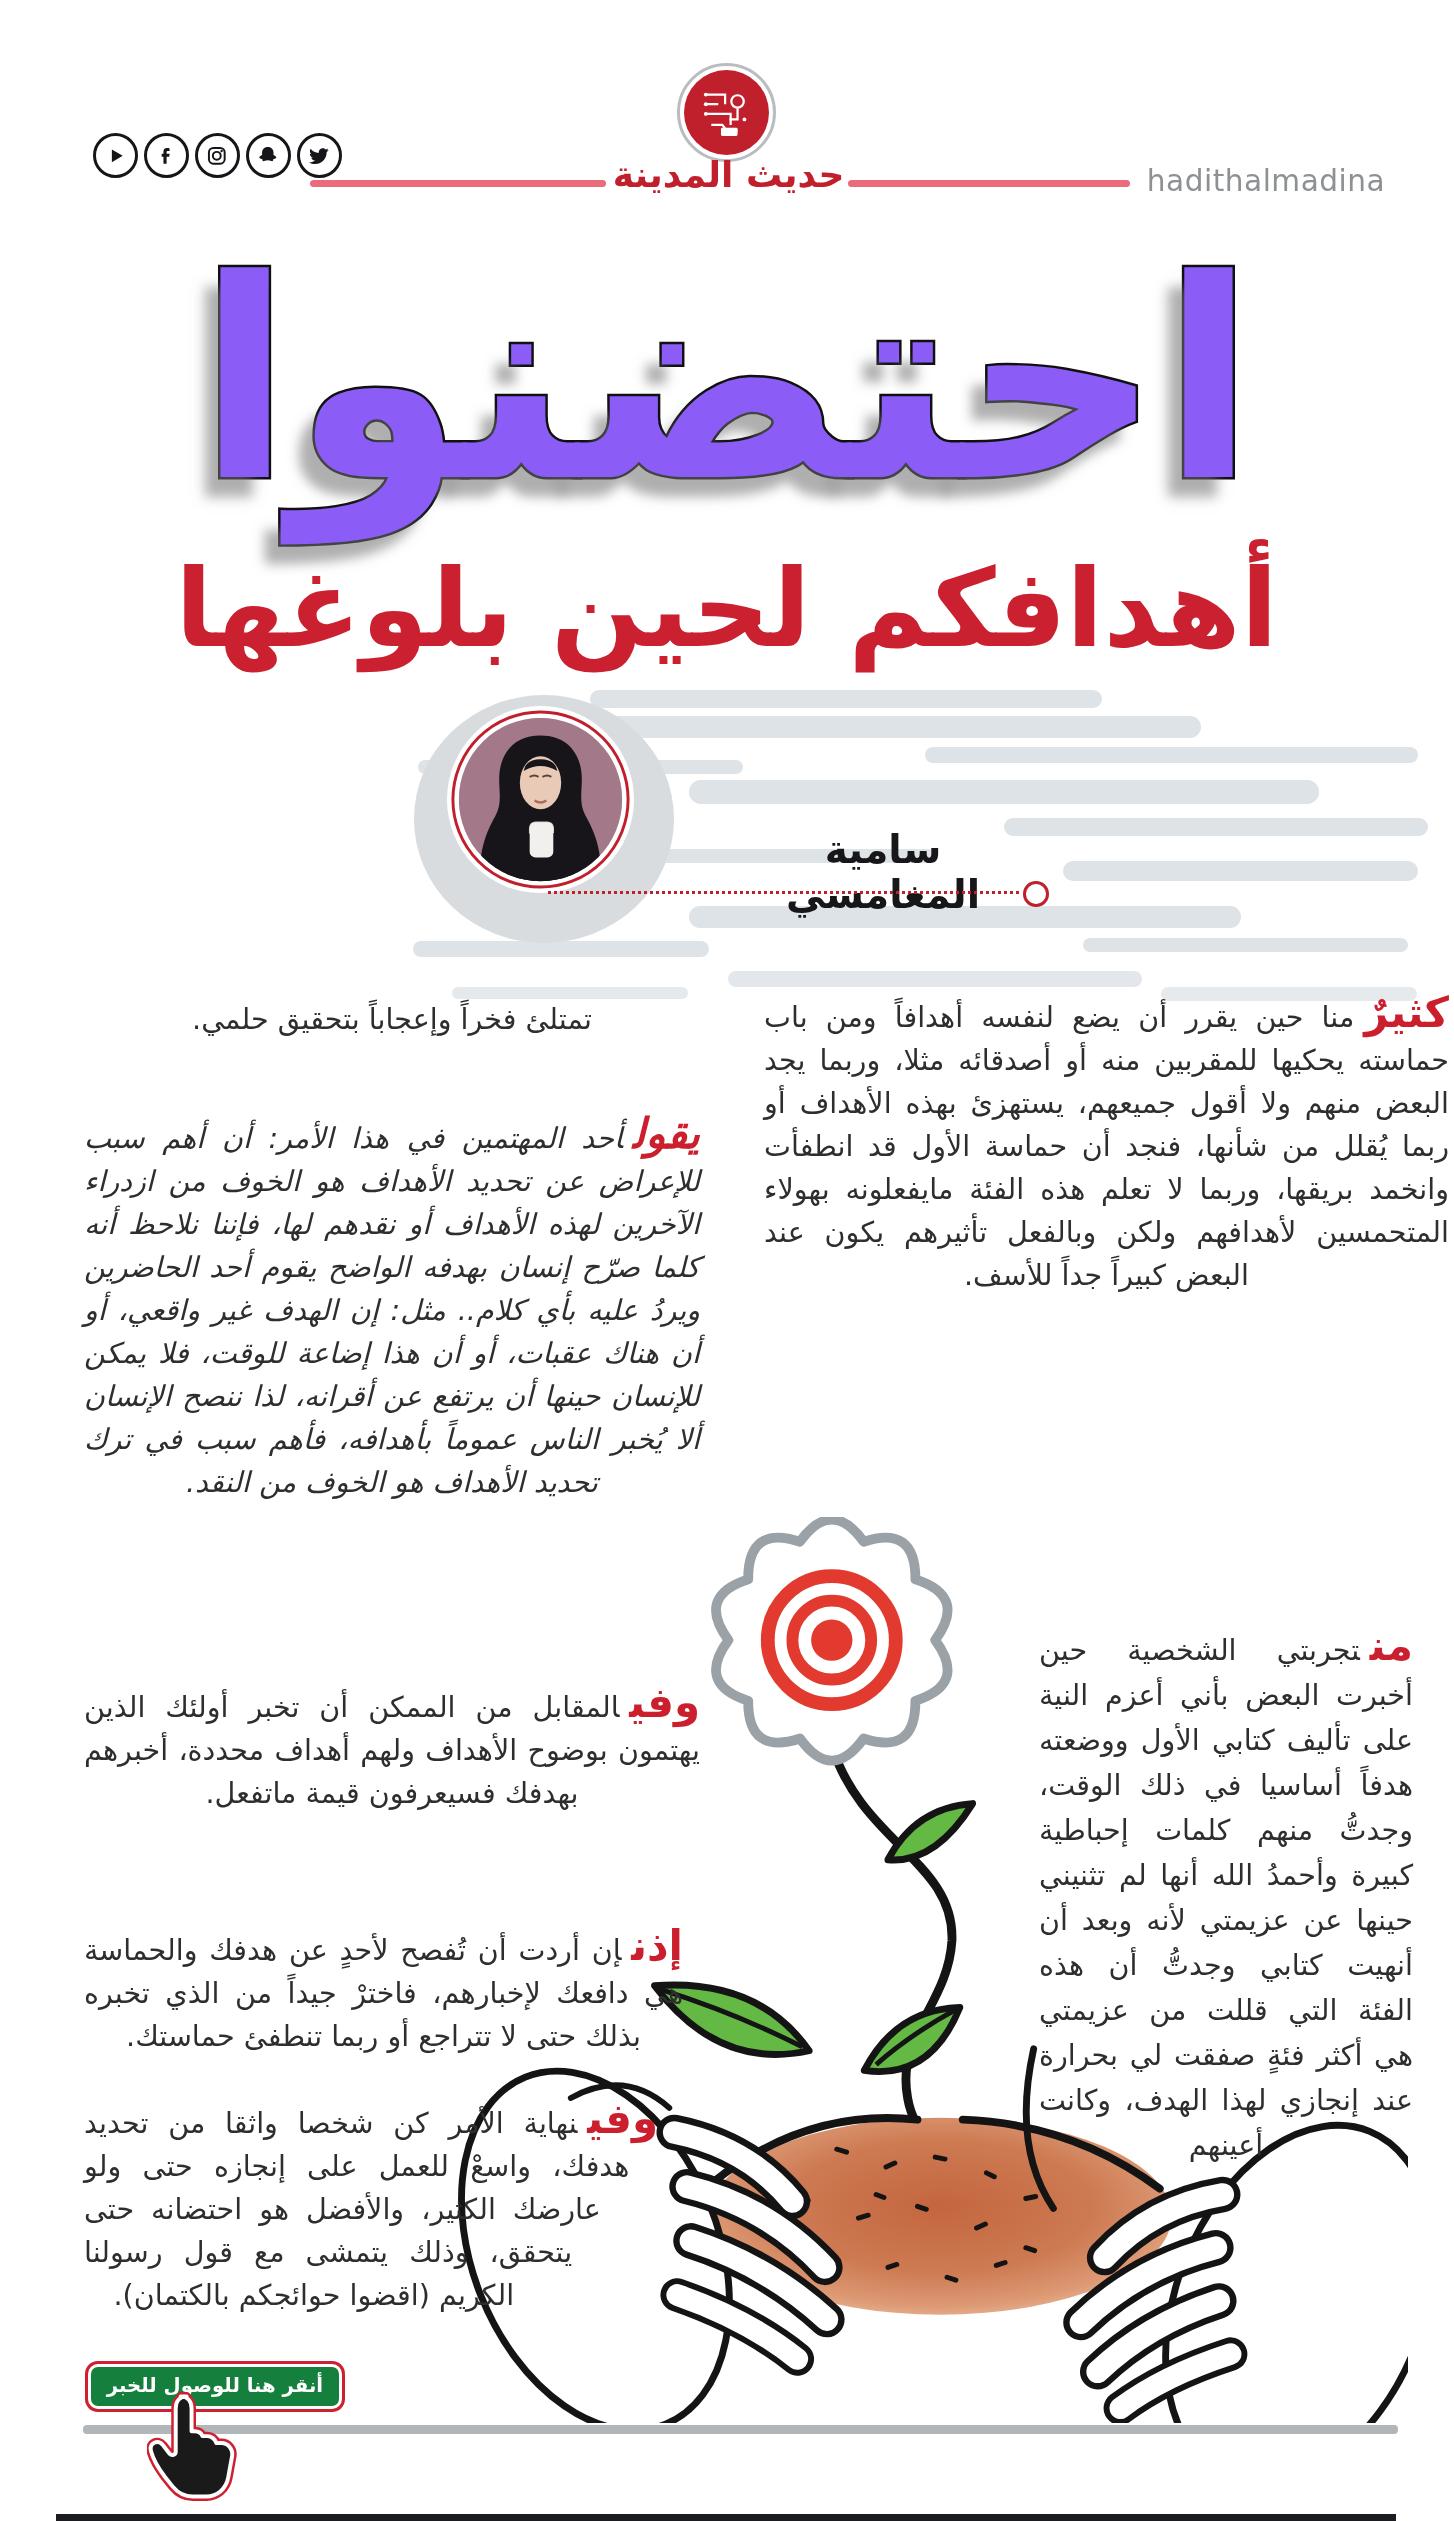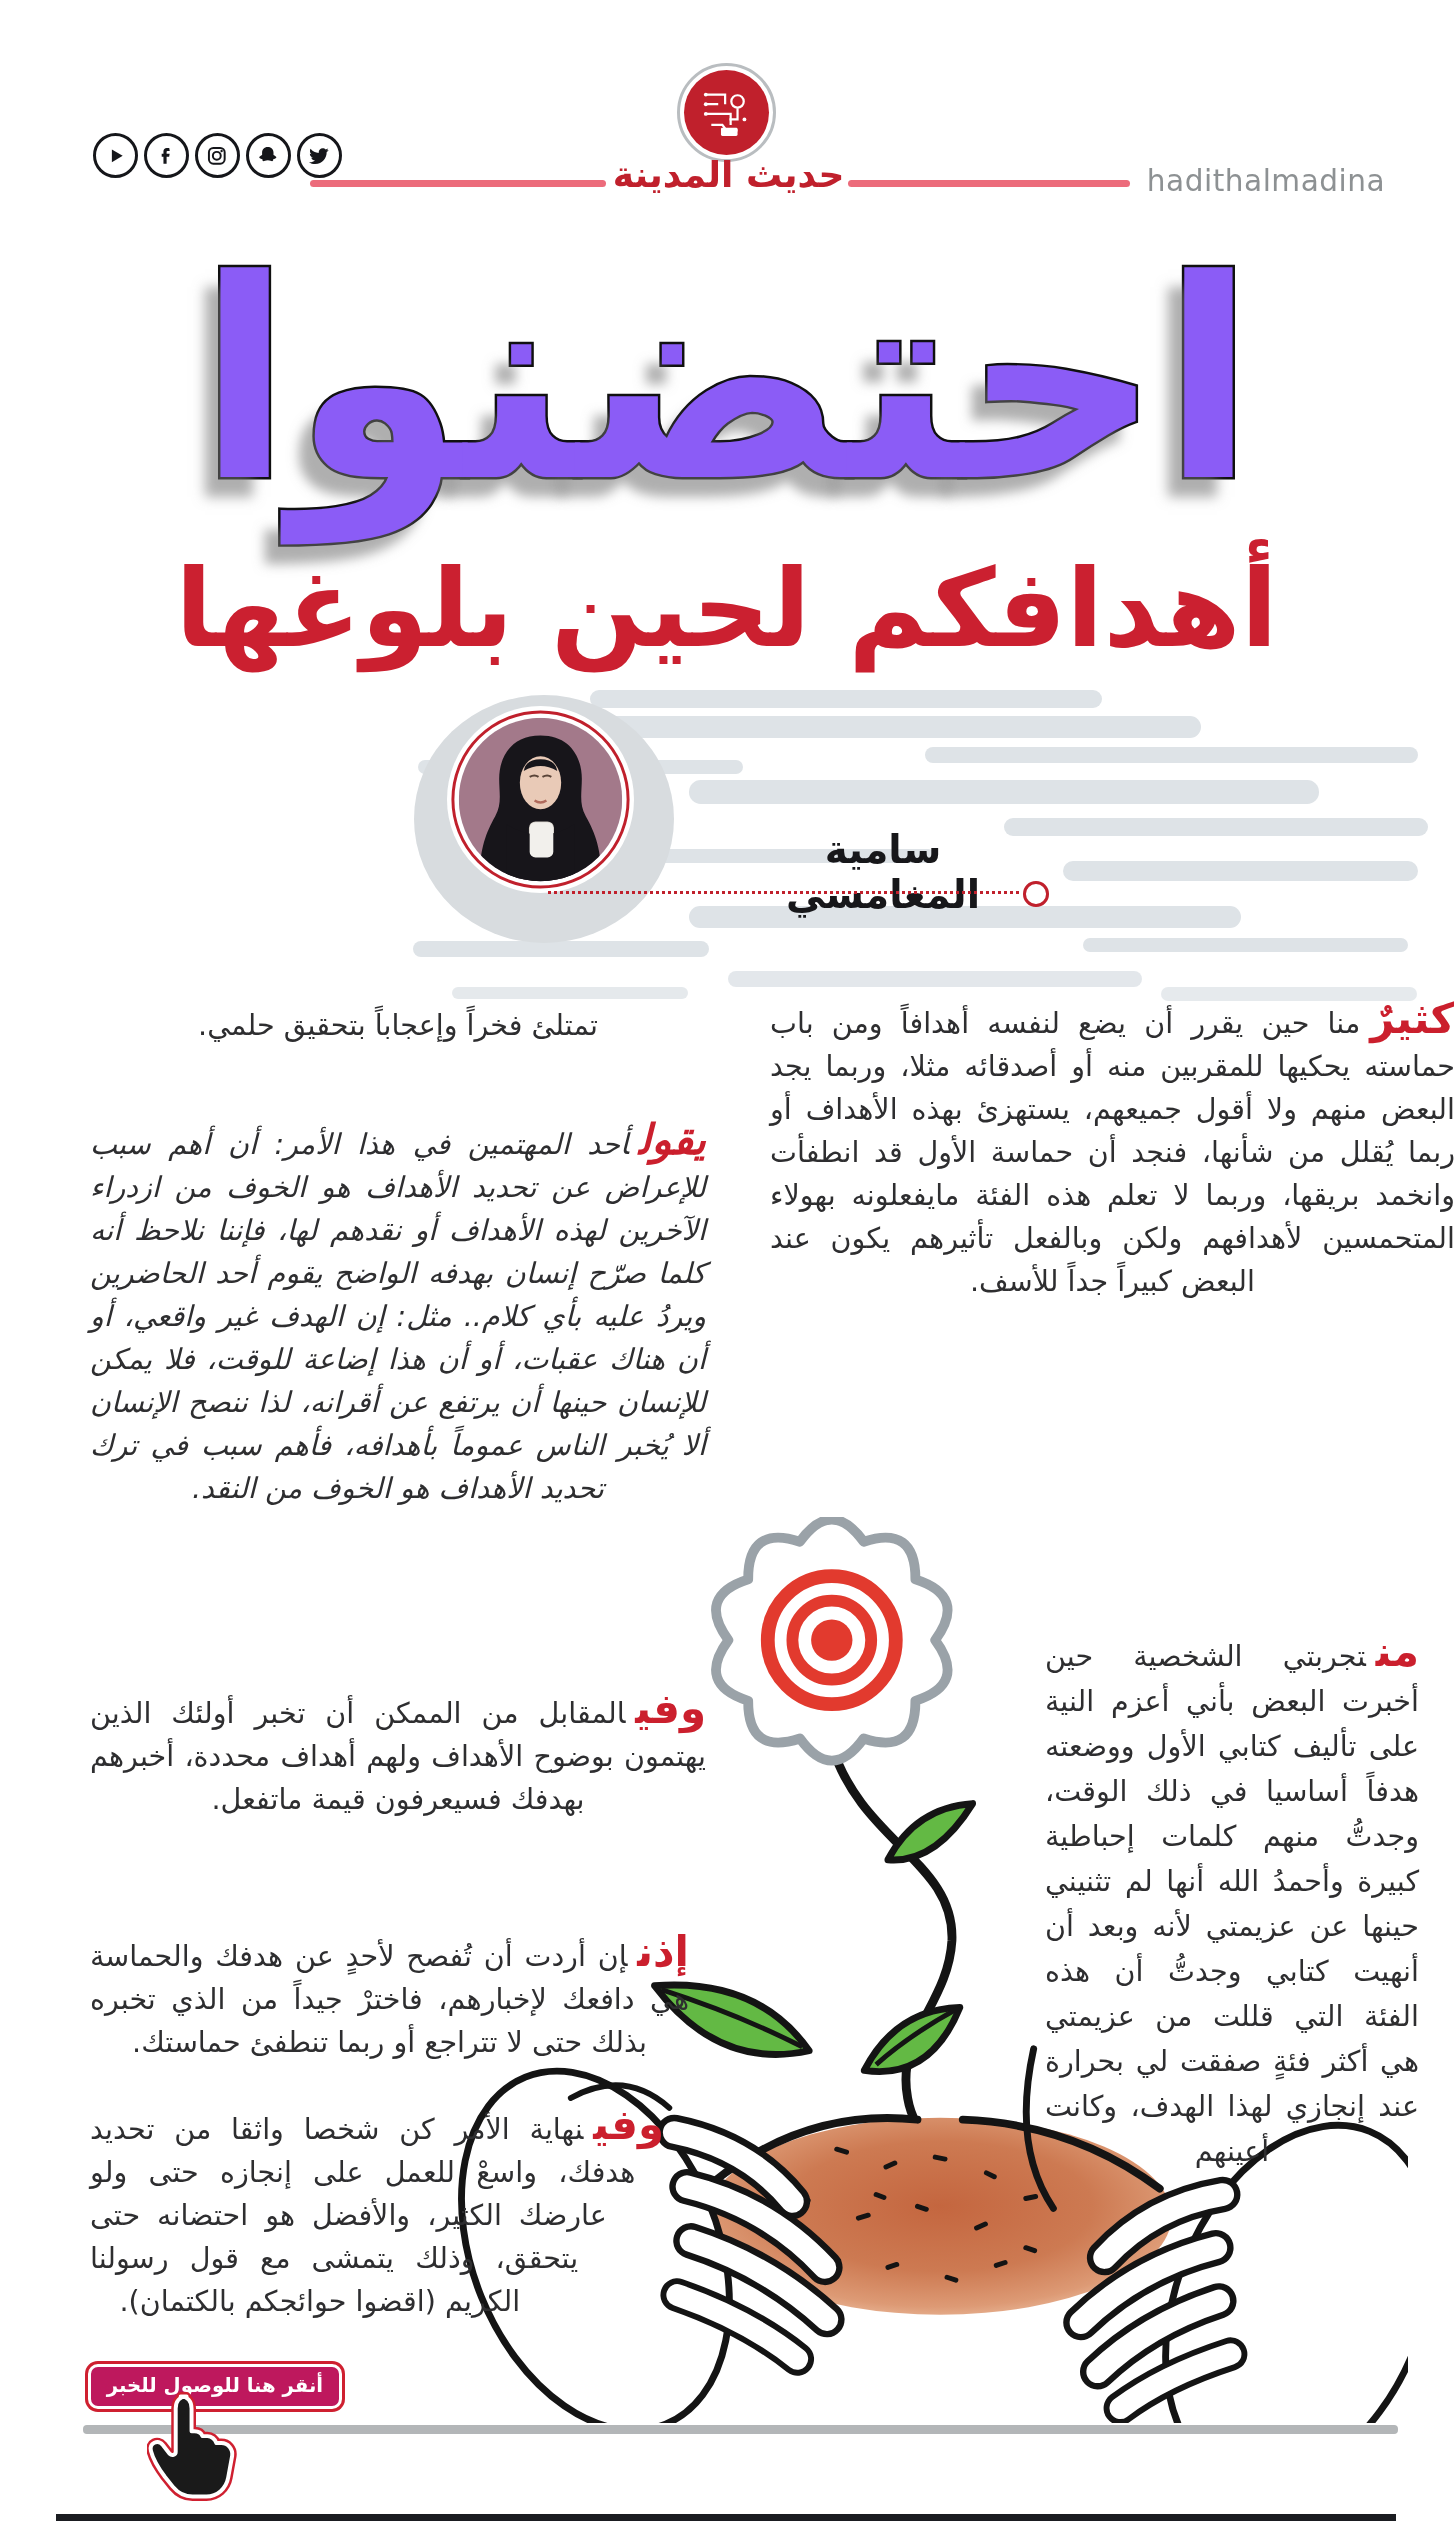--- a/index.html
+++ b/index.html
@@ -24,30 +24,30 @@
   .headline-sub{position:absolute;left:0;top:530px;width:1455px;text-align:center;font-size:108px;line-height:158px;
                 font-weight:bold;color:#cb2030;}
   
   .stroke{position:absolute;background:#dee3e7;border-radius:11.8px;}
   .author-ellipse{position:absolute;left:415px;top:695px;width:260px;height:248px;border-radius:50%;background:#d8dcdf;}
   .author-photo{position:absolute;left:448px;top:706px;}
   .author-name{position:absolute;left:736px;top:827px;width:296px;text-align:center;font-size:39px;font-weight:bold;color:#17171a;}
   .dotted-line{position:absolute;left:549px;top:891px;width:471px;border-top:3.9px dotted #c0202c;}
   .line-end-circle{position:absolute;left:1024px;top:881px;width:19.7px;height:19.7px;border:3px solid #c0202c;border-radius:50%;background:#fff;box-sizing:content-box;}
   
-  .para{position:absolute;font-size:28.6px;line-height:43px;color:#2e2e30;text-align:justify;text-align-last:center;margin:7px;}
+  .para{position:absolute;font-size:28.6px;line-height:43px;color:#2e2e30;text-align:justify;text-align-last:center;margin:1px;}
   .lead{font-size:42px;line-height:43px;font-weight:bold;color:#cb1f2d;margin-left:9.9px;}
   .col-right{left:764px;width:685px;}
   .col-left{left:84px;width:616px;}
   .hand-float{float:right;width:197px;height:296px;shape-outside:polygon(100% 0,0 100%,100% 100%);}
   
   .illustration{position:absolute;left:424px;top:1517px;width:985px;height:906px;z-index:1;}
   .text-layer{z-index:2;}
   
-  .cta-button{position:absolute;left:89px;top:2364px;z-index:4;background:#be185d;color:#fff;font-size:19.7px;font-weight:bold;
+  .cta-button{position:absolute;left:89px;top:2364px;z-index:4;background:#15803d;color:#fff;font-size:19.7px;font-weight:bold;
               padding:6.9px 15.8px 8.9px 15.8px;border:3px solid #fff;border-radius:9.9px;box-shadow:0 0 0 3px #cf2030;cursor:pointer;
               font-family:"DejaVu Sans",sans-serif;}
   .hand-cursor{position:absolute;left:148px;top:2390px;z-index:5;}
   .divider{position:absolute;left:84px;top:2425px;width:1315px;height:8.9px;background:#b3b6b8;border-radius:3.9px;}
   .bottom-bar{position:absolute;left:57px;top:2514px;width:1340px;height:7.9px;background:#1b1d21;}
 </style>
 </head>
 <body>
 
 <div class="page">

